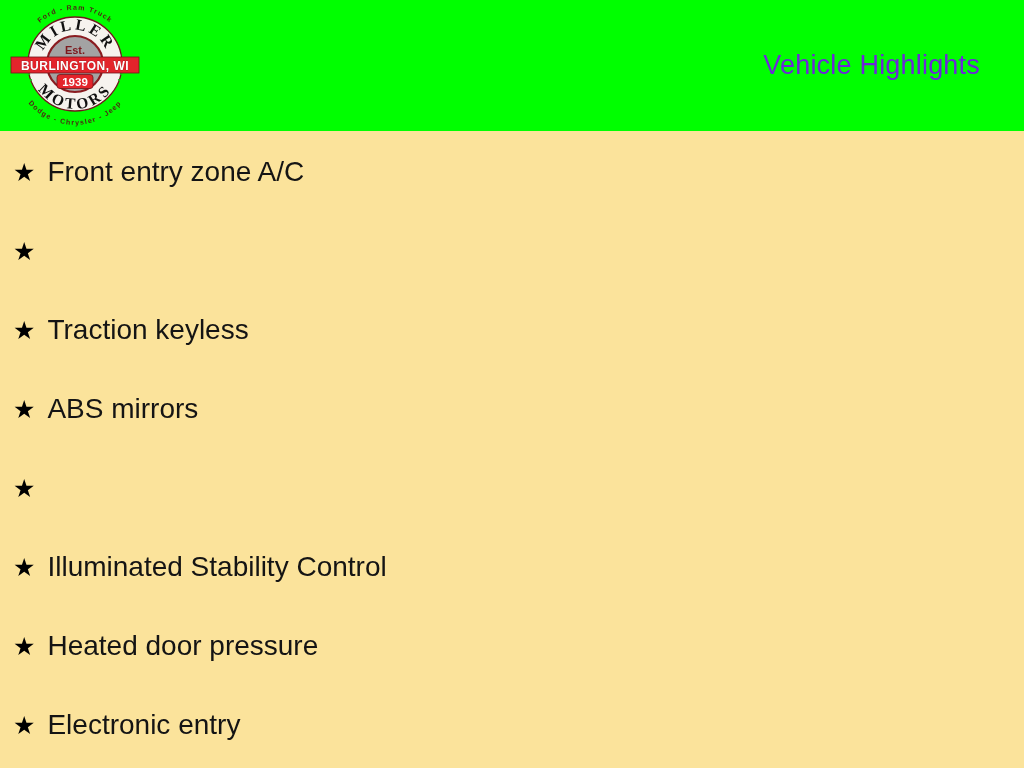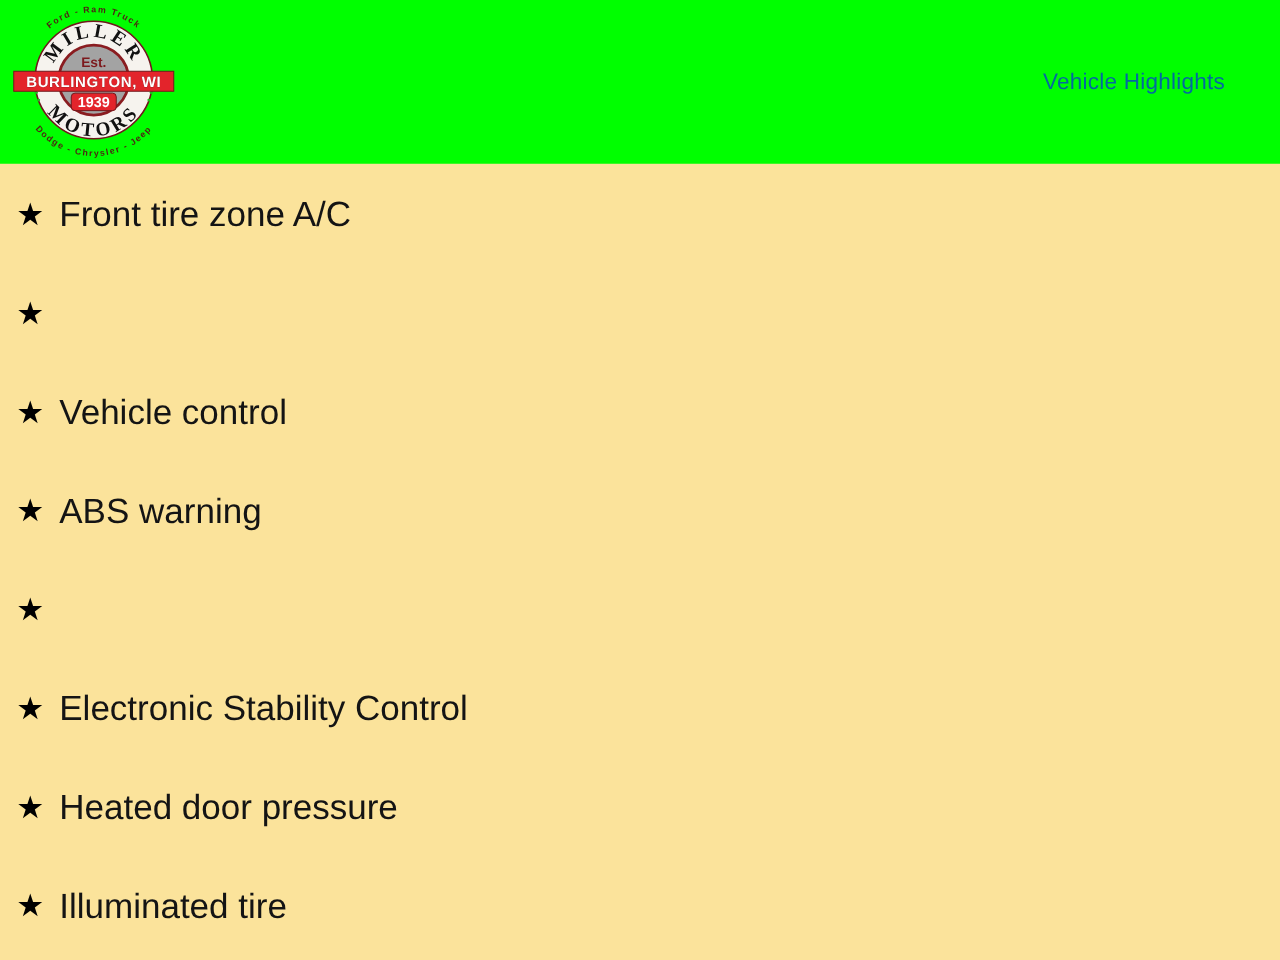--- a/index.html
+++ b/index.html
@@ -23,23 +23,23 @@
   .logo-wrap {
     position: absolute;
     left: 5px;
     top: 2px;
     width: 140px;
     height: 128px;
   }
   .header-title {
     margin-left: auto;
     padding-right: 44px;
-    font-size: 18px;
+    font-size: 27px;
     font-weight: 400;
-    color: #0369a1;
+    color: #6d28d9;
     letter-spacing: 0.2px;
   }
   .features-list {
     list-style: none;
     padding: 22px 20px 0 13px;
   }
   .feature-item {
     display: flex;
     align-items: center;
     line-height: 38px;
@@ -110,43 +110,43 @@
         <text class="logo-sans" x="70" y="83.5" font-size="11.5" font-weight="bold" fill="#FFFFFF" text-anchor="middle">1939</text>
       </svg>
     </div>
 
     <div class="header-title">Vehicle Highlights</div>
   </div>
 
   <ul class="features-list">
     <li class="feature-item">
       <span class="feature-bullet">★</span>
-      <span class="feature-label">Front tire zone A/C</span>
+      <span class="feature-label">Front entry zone A/C</span>
     </li>
     <li class="feature-item">
       <span class="feature-bullet">★</span>
     </li>
     <li class="feature-item">
       <span class="feature-bullet">★</span>
-      <span class="feature-label">Vehicle control</span>
+      <span class="feature-label">Traction keyless</span>
     </li>
     <li class="feature-item">
       <span class="feature-bullet">★</span>
-      <span class="feature-label">ABS warning</span>
+      <span class="feature-label">ABS mirrors</span>
     </li>
     <li class="feature-item">
       <span class="feature-bullet">★</span>
     </li>
     <li class="feature-item">
       <span class="feature-bullet">★</span>
-      <span class="feature-label">Electronic Stability Control</span>
+      <span class="feature-label">Illuminated Stability Control</span>
     </li>
     <li class="feature-item">
       <span class="feature-bullet">★</span>
       <span class="feature-label">Heated door pressure</span>
     </li>
     <li class="feature-item">
       <span class="feature-bullet">★</span>
-      <span class="feature-label">Illuminated tire</span>
+      <span class="feature-label">Electronic entry</span>
     </li>
   </ul>
 
 </div>
 
 </body></html>

